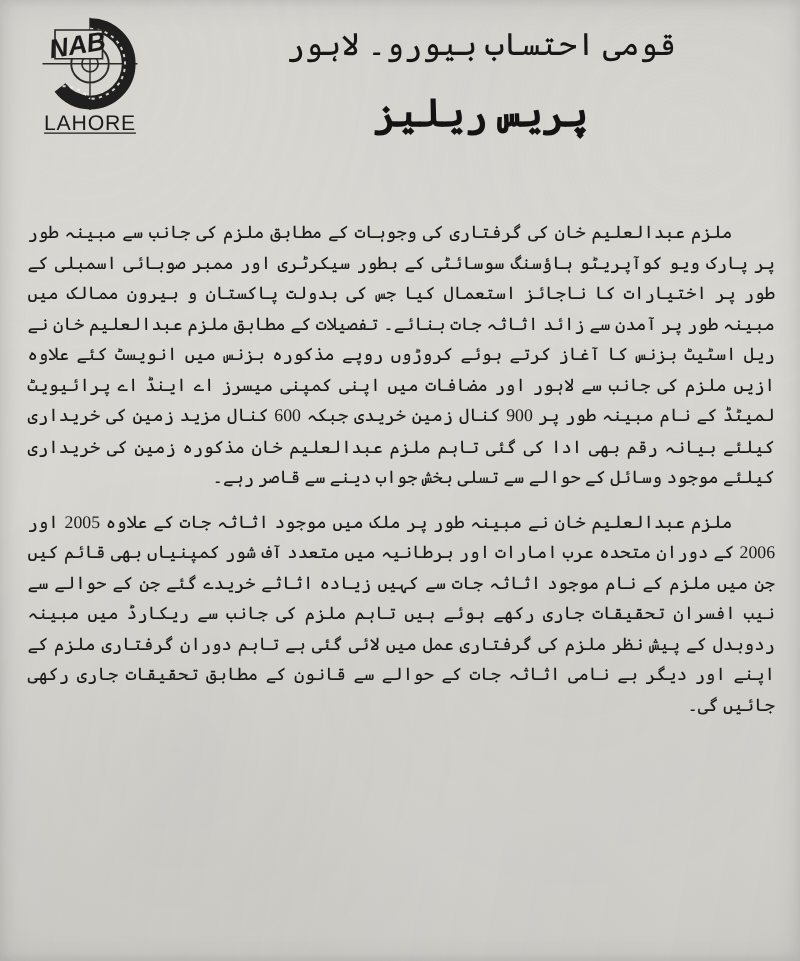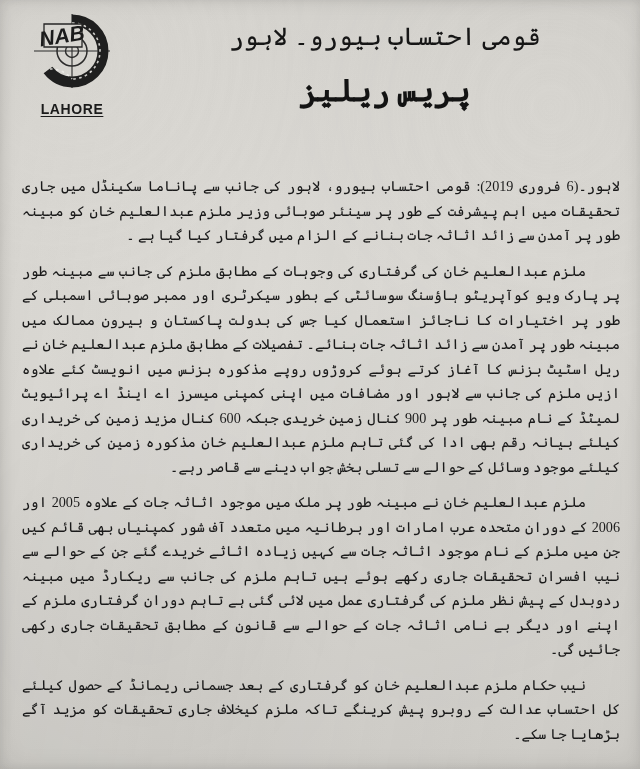--- a/index.html
+++ b/index.html
@@ -54,25 +54,25 @@
   }
   .logo-mark {
     position: relative;
     width: 84px;
     height: 74px;
     margin: 0 auto;
   }
   .logo-svg { display: block; }
   .logo-caption {
     font-family: "Liberation Sans", "DejaVu Sans", sans-serif;
-    font-weight: bold;
-    font-size: 14px;
+    font-weight: normal;
+    font-size: 17px;
     letter-spacing: 0.6px;
     color: #1b1b1b;
-    margin-top: 13px;
+    margin-top: 1px;
     text-decoration: underline;
     text-underline-offset: 2px;
   }
 
   
   .heading-wrap {
     position: absolute;
     left: 150px;
     top: 18px;
     width: 470px;
@@ -149,21 +149,19 @@
     </div>
     <div class="logo-caption">LAHORE</div>
   </div>
 
   <div class="heading-wrap">
     <div class="org-title">قومی احتساب بیورو۔ لاہور</div>
     <div class="doc-title">پریس ریلیز</div>
   </div>
 
   <div class="body-wrap">
-    <p class="para">لاہور۔(6 فروری 2019): قومی احتساب بیورو، لاہور کی جانب سے پاناما سکینڈل میں جاری تحقیقات میں اہم پیشرفت کے طور پر سینئر صوبائی وزیر ملزم عبدالعلیم خان کو مبینہ طور پر آمدن سے زائد اثاثہ جات بنانے کے الزام میں گرفتار کیا گیا ہے ۔</p>
     <p class="para indented">ملزم عبدالعلیم خان کی گرفتاری کی وجوہات کے مطابق ملزم کی جانب سے مبینہ طور پر پارک ویو کوآپریٹو ہاؤسنگ سوسائٹی کے بطور سیکرٹری اور ممبر صوبائی اسمبلی کے طور پر اختیارات کا ناجائز استعمال کیا جس کی بدولت پاکستان و بیرون ممالک میں مبینہ طور پر آمدن سے زائد اثاثہ جات بنائے۔ تفصیلات کے مطابق ملزم عبدالعلیم خان نے ریل اسٹیٹ بزنس کا آغاز کرتے ہوئے کروڑوں روپے مذکورہ بزنس میں انویسٹ کئے علاوہ ازیں ملزم کی جانب سے لاہور اور مضافات میں اپنی کمپنی میسرز اے اینڈ اے پرائیویٹ لمیٹڈ کے نام مبینہ طور پر 900 کنال زمین خریدی جبکہ 600 کنال مزید زمین کی خریداری کیلئے بیانہ رقم بھی ادا کی گئی تاہم ملزم عبدالعلیم خان مذکورہ زمین کی خریداری کیلئے موجود وسائل کے حوالے سے تسلی بخش جواب دینے سے قاصر رہے۔</p>
     <p class="para indented">ملزم عبدالعلیم خان نے مبینہ طور پر ملک میں موجود اثاثہ جات کے علاوہ 2005 اور 2006 کے دوران متحدہ عرب امارات اور برطانیہ میں متعدد آف شور کمپنیاں بھی قائم کیں جن میں ملزم کے نام موجود اثاثہ جات سے کہیں زیادہ اثاثے خریدے گئے جن کے حوالے سے نیب افسران تحقیقات جاری رکھے ہوئے ہیں تاہم ملزم کی جانب سے ریکارڈ میں مبینہ ردوبدل کے پیش نظر ملزم کی گرفتاری عمل میں لائی گئی ہے تاہم دوران گرفتاری ملزم کے اپنے اور دیگر بے نامی اثاثہ جات کے حوالے سے قانون کے مطابق تحقیقات جاری رکھی جائیں گی۔</p>
-    <p class="para indented">نیب حکام ملزم عبدالعلیم خان کو گرفتاری کے بعد جسمانی ریمانڈ کے حصول کیلئے کل احتساب عدالت کے روبرو پیش کرینگے تاکہ ملزم کیخلاف جاری تحقیقات کو مزید آگے بڑھایا جا سکے۔</p>
   </div>
 
   <div class="grain"></div>
   <div class="edge-shadow"></div>
 </div>
 
 </body></html>

